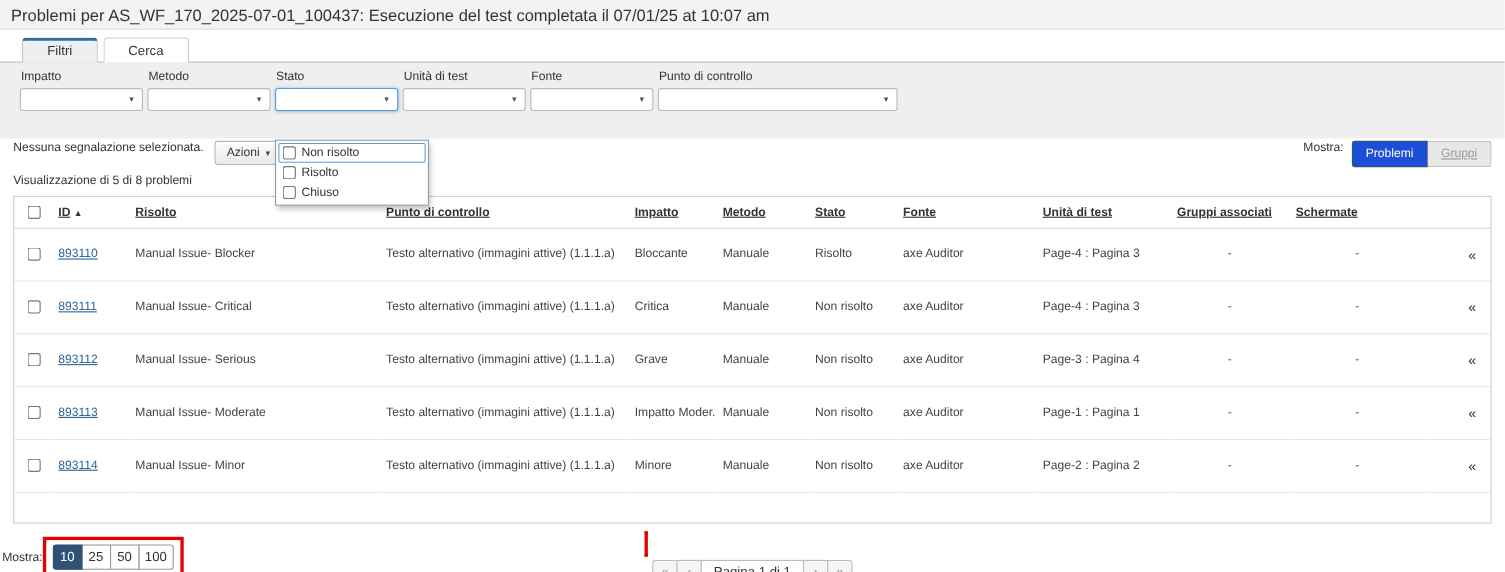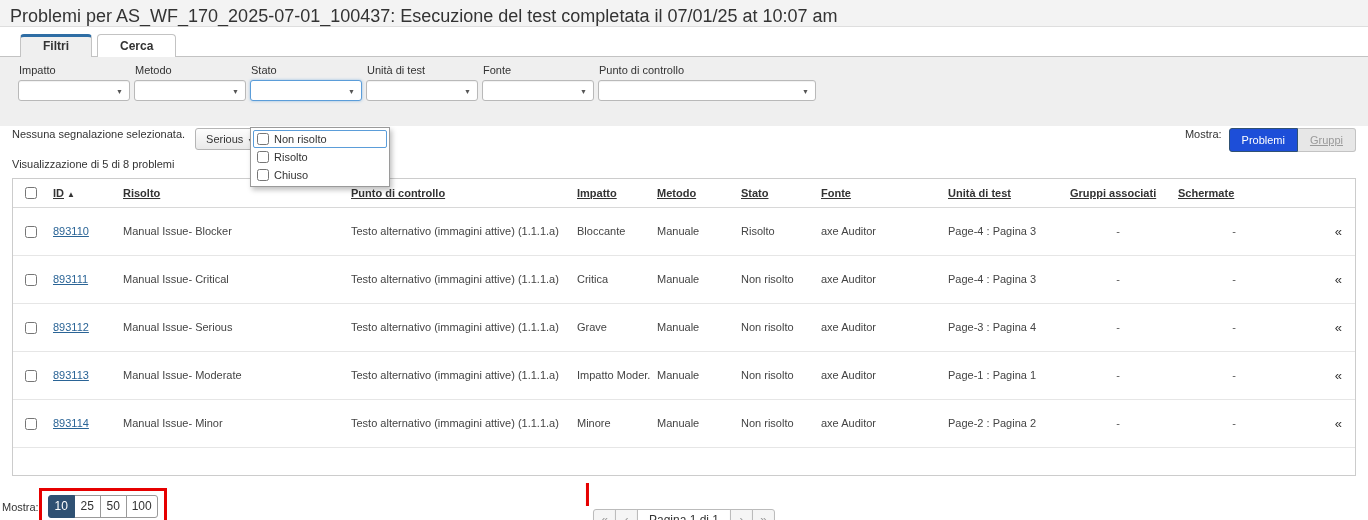--- a/index.html
+++ b/index.html
@@ -6,24 +6,24 @@
   html,body { margin:0; padding:0; }
   body {
     width:1368px; height:520px; overflow:hidden;
     background:#ffffff;
     font-family:"Liberation Sans", sans-serif;
     color:#333;
   }
   
   .titlebar {
     height:27px; background:#f3f3f3; border-bottom:1px solid #dedede;
-    padding:6px 10px; font-size:18px; color:#333; white-space:nowrap;
-  }
-  
-  .tabs { display:flex; gap:5px; margin:7px 0 0 20px; position:relative; z-index:3;font-weight:bold; }
+    padding:6px 10px; font-size:15px; color:#333; white-space:nowrap;
+  }
+  
+  .tabs { display:flex; gap:5px; margin:7px 0 0 20px; position:relative; z-index:3; }
   .tab {
     border:1px solid #c3c3c3; border-bottom:none; border-radius:4px 4px 0 0;
     background:#fff; padding:4px 22px; font-size:12px; color:#333; cursor:pointer;
     margin-bottom:-1px; position:relative;
   }
   .tab.active { border-top:3px solid #2e6da4; padding-top:2px; background:#efefef; }
   
   .filter-panel {
     background:#efefef; border-top:1px solid #c3c3c3;
     height:70px; padding:7px 0 0 18px;
@@ -180,21 +180,21 @@
     <div class="filter-label">Punto di controllo</div>
     <div class="select-box">
         <span class="caret">▼</span>
       </div>
   </div>
 </div>
 
 <div class="actions-row">
   <span class="selection-msg">Nessuna segnalazione selezionata.</span>
   <button class="btn-azioni">
-    <span>Serious</span><span class="caret-sm">▼</span>
+    <span>Azioni</span><span class="caret-sm">▼</span>
   </button>
   <span class="flex-spacer"></span>
   <span class="mostra-label">Mostra:</span>
   <span class="view-toggle">
     <button class="toggle-btn active">Problemi</button>
     <button class="toggle-btn">Gruppi</button>
   </span>
 </div>
 
 <div class="summary">Visualizzazione di 5 di 8 problemi</div>

